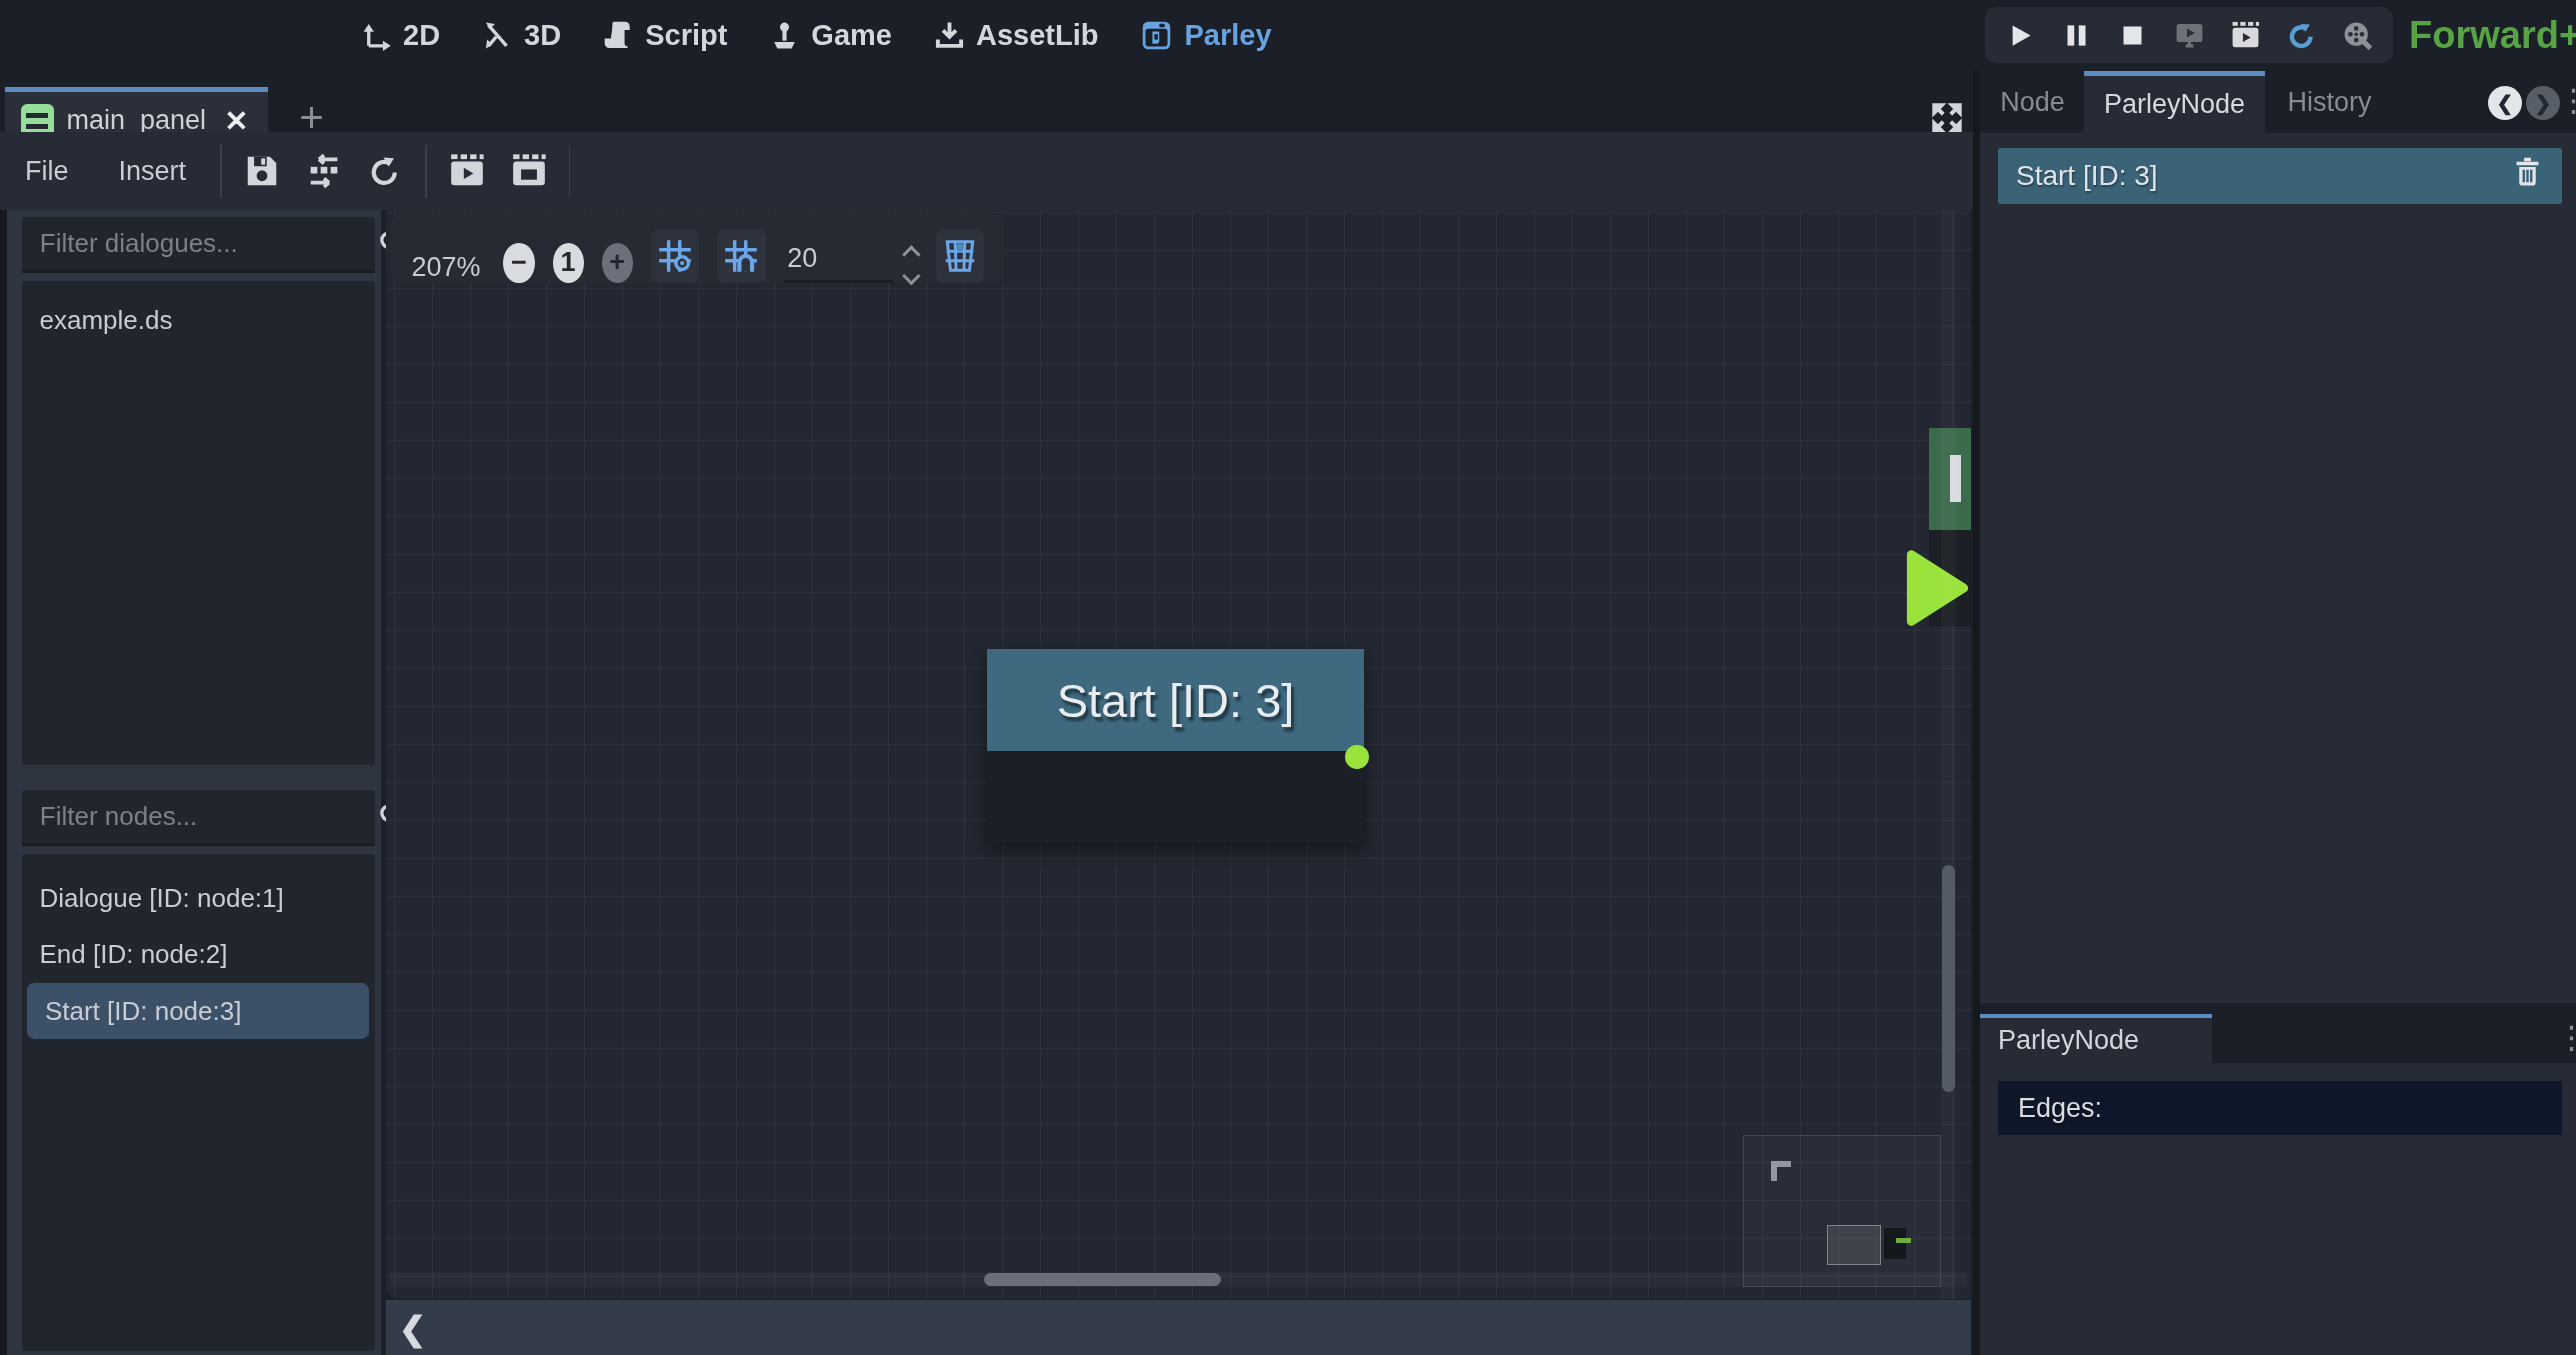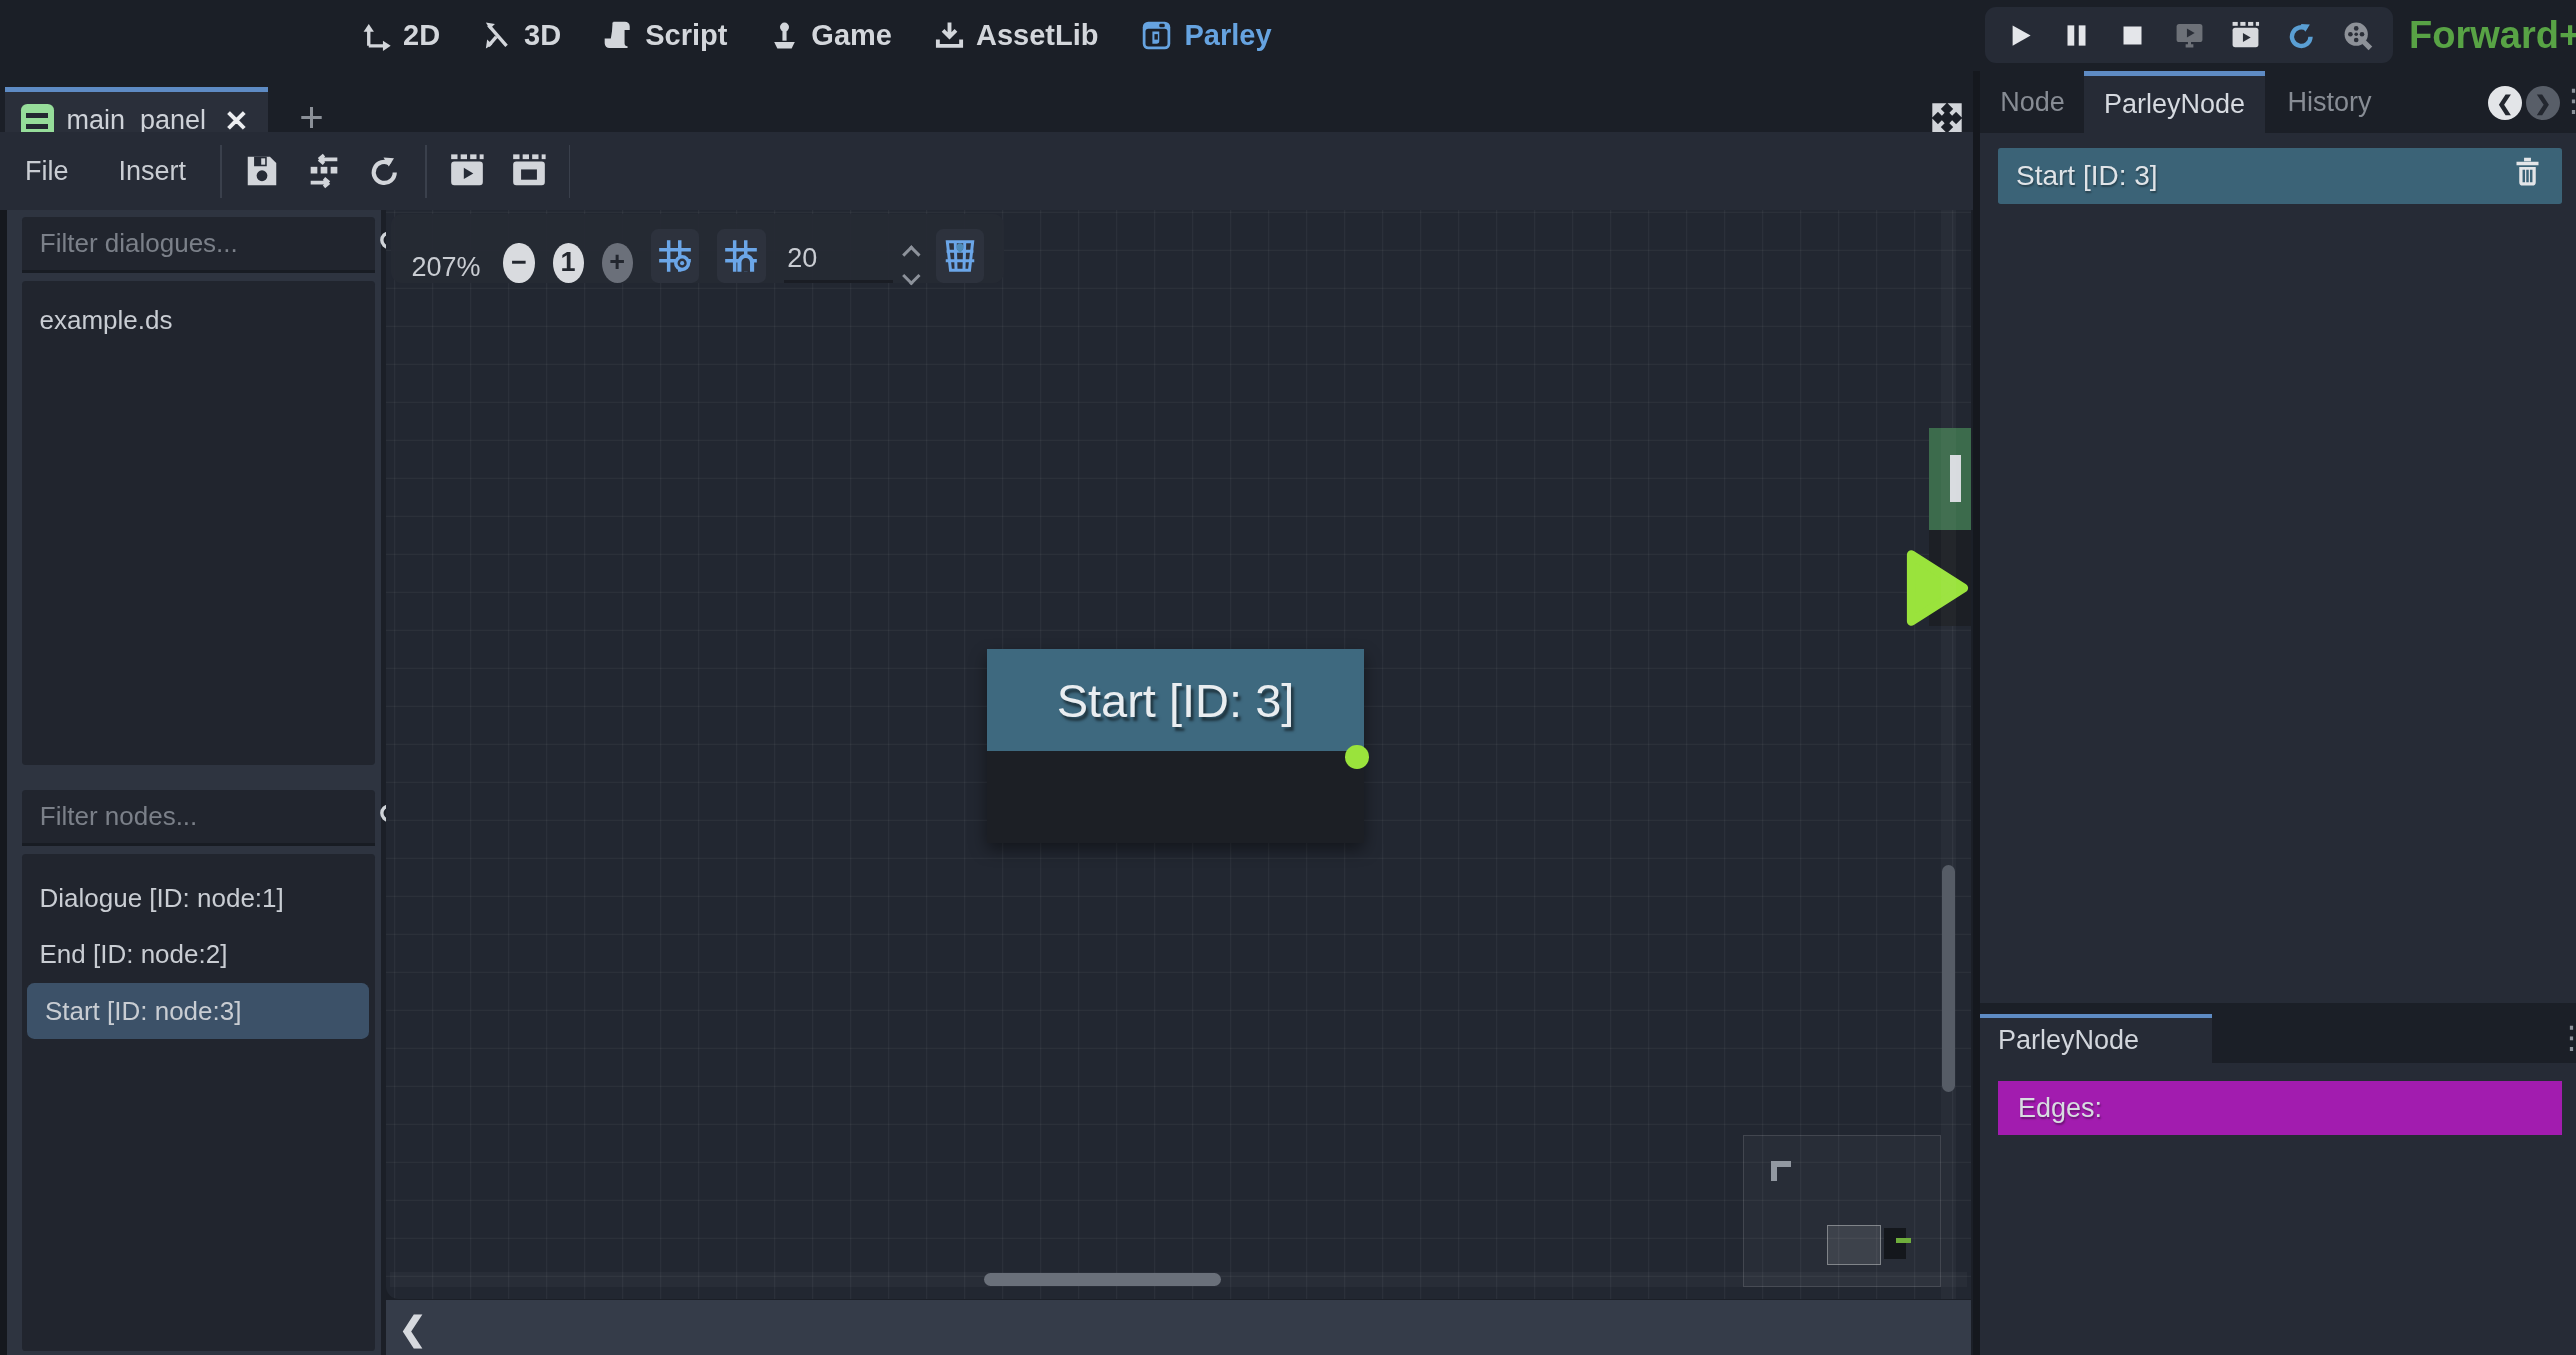--- a/index.html
+++ b/index.html
@@ -89,21 +89,21 @@
   .dtab{position:absolute;top:0;height:62px;display:flex;align-items:center;justify-content:center;font-size:27px;color:#878c94;}
   .dtab.active{background:#262b36;border-top:5.4px solid #5e8bc4;color:#d6dae0;}
   .dock-circle{position:absolute;top:14.5px;width:34px;height:34px;border-radius:50%;display:flex;align-items:center;justify-content:center;font-size:20px;font-weight:bold;}
   .dock-dots{position:absolute;top:11px;font-size:31px;color:#8b9098;letter-spacing:0;}
   .dock-panel{position:absolute;left:0;top:62px;width:596px;height:870px;background:#262b36;}
   .insp-bar{position:absolute;left:18px;top:14.5px;width:564px;height:56px;background:#3b6377;border-radius:2.7px;display:flex;align-items:center;padding:0 18px;font-size:28px;color:#e0e4e8;text-shadow:0.9px 1.8px 1.8px rgba(0,0,0,0.35);}
   .insp-bar .trash{margin-left:auto;}
   .edges-tabbar{position:absolute;left:0;top:943px;width:596px;height:49px;background:#1b1f27;}
   .edges-tab{position:absolute;left:0;top:0;width:232px;height:49px;background:#262b36;border-top:4.5px solid #5e8bc4;display:flex;align-items:center;padding-left:18px;font-size:27px;color:#d2d6dc;}
   .edges-panel{position:absolute;left:0;top:992px;width:596px;height:294px;background:#262b36;}
-  .edges-bar{position:absolute;left:18px;top:18px;width:564px;height:54px;background:#a21caf;display:flex;align-items:center;padding:0 20px;font-size:27px;color:#d8dce1;text-shadow:0.9px 1.8px 1.8px rgba(0,0,0,0.35);}
+  .edges-bar{position:absolute;left:18px;top:18px;width:564px;height:54px;background:#0f172a;display:flex;align-items:center;padding:0 20px;font-size:27px;color:#d8dce1;text-shadow:0.9px 1.8px 1.8px rgba(0,0,0,0.35);}
 </style>
 </head>
 <body>
 
 <div class="app">
 
   <div class="topbar">
     <div class="context-tabs">
       <div class="ctab">
         <span>

